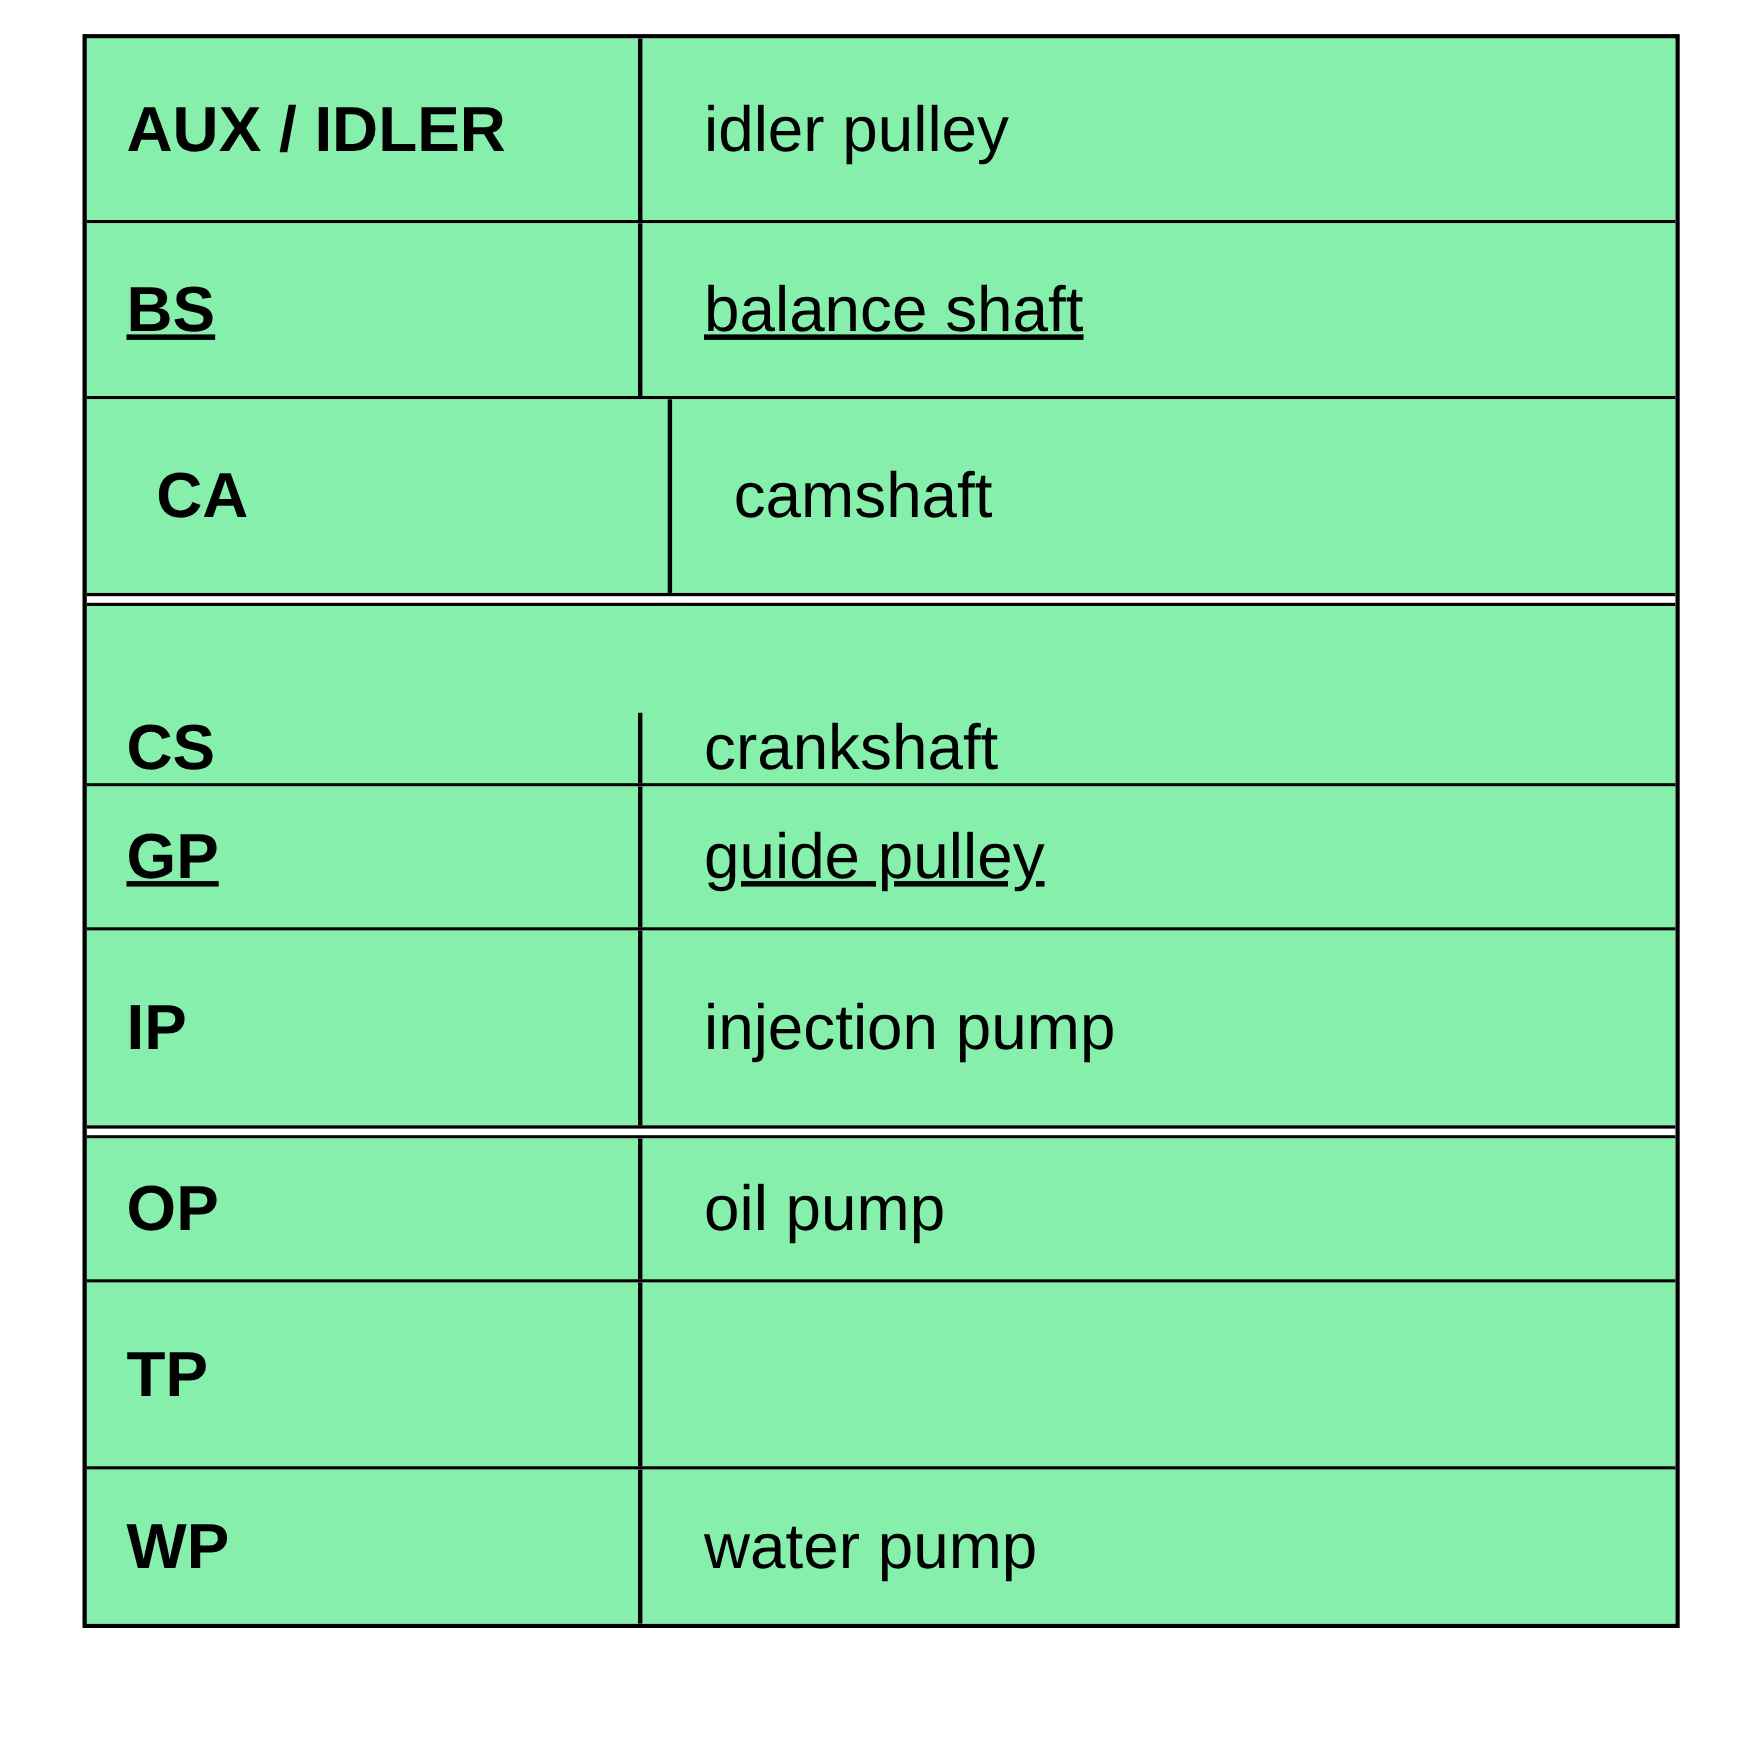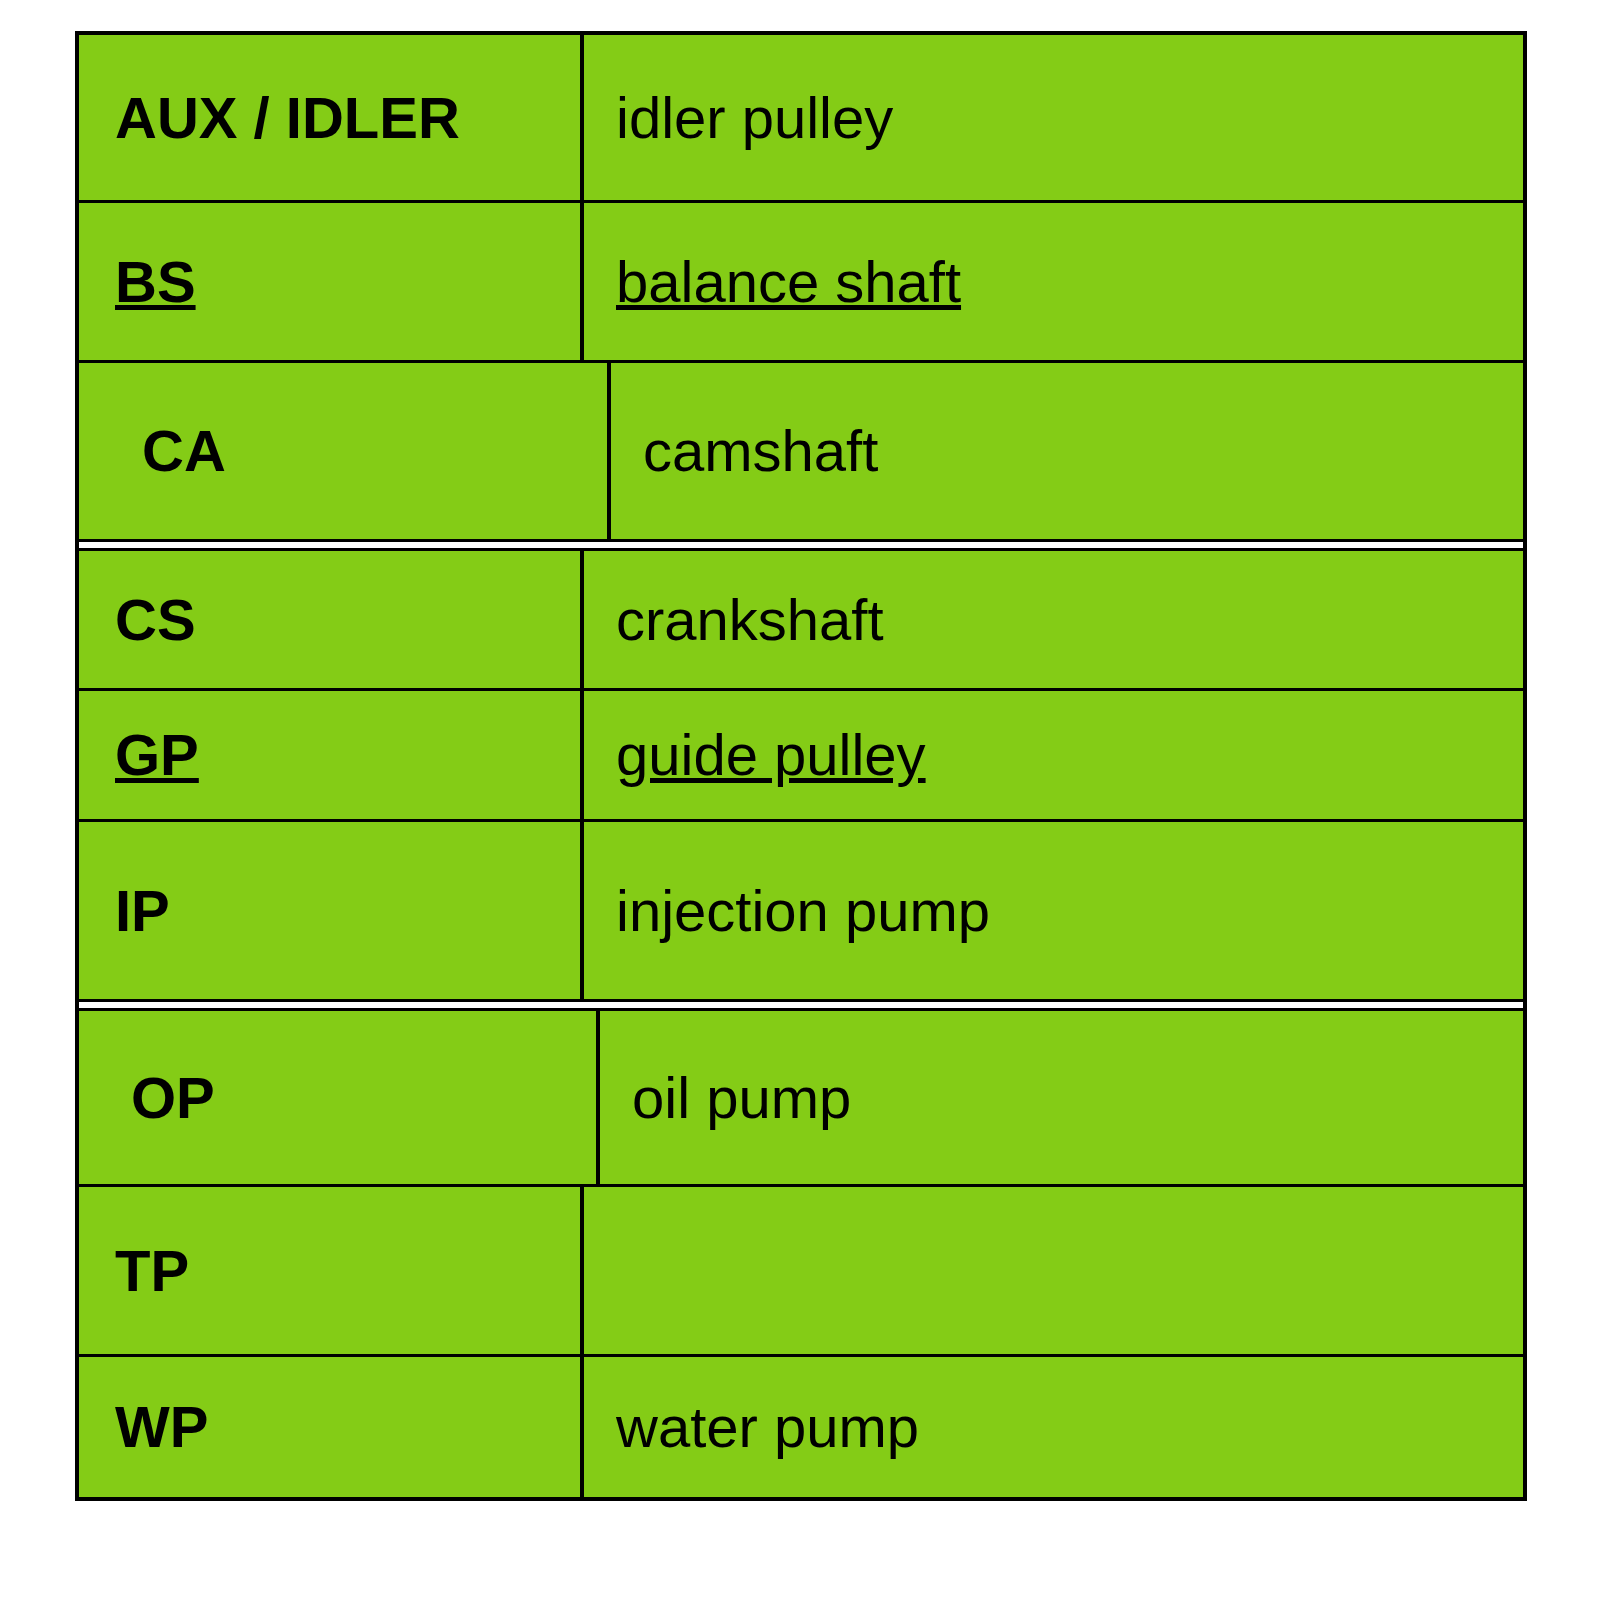--- a/index.html
+++ b/index.html
@@ -23,21 +23,22 @@
     top: 31px;
     width: 1452px;
     box-sizing: border-box;
     border: 4px solid #000000;
     background: #ffffff;
   }
   .row {
     display: flex;
     box-sizing: border-box;
     border-bottom: 3px solid #000000;
-    background: #84cc16;
+    background: #86efac;
+    gap: 24px;
   }
   .row.no-bottom {
     border-bottom: none;
   }
   .cell {
     display: flex;
     align-items: center;
     box-sizing: border-box;
     color: #000000;
     font-size: 58px;
@@ -76,34 +77,34 @@
       </div>
       <div class="row" style="height: 160px; text-decoration: underline;">
         <div class="cell abbr">BS</div>
         <div class="cell meaning">balance shaft</div>
       </div>
       <div class="row no-bottom" style="height: 176px; padding-left: 27px;">
         <div class="cell abbr">CA</div>
         <div class="cell meaning">camshaft</div>
       </div>
       <div class="double-divider"></div>
-      <div class="row" style="height: 140px;">
+      <div class="row" style="height: 164px; align-items: flex-end;">
         <div class="cell abbr">CS</div>
         <div class="cell meaning">crankshaft</div>
       </div>
       <div class="row" style="height: 131px; text-decoration: underline;">
         <div class="cell abbr">GP</div>
         <div class="cell meaning">guide pulley</div>
       </div>
       <div class="row no-bottom" style="height: 177px;">
         <div class="cell abbr">IP</div>
         <div class="cell meaning">injection pump</div>
       </div>
       <div class="double-divider"></div>
-      <div class="row" style="height: 176px; padding-left: 16px;">
+      <div class="row" style="height: 131px;">
         <div class="cell abbr">OP</div>
         <div class="cell meaning">oil pump</div>
       </div>
       <div class="row" style="height: 170px;">
         <div class="cell abbr">TP</div>
       </div>
       <div class="row no-bottom" style="height: 140px; text-align: right;">
         <div class="cell abbr">WP</div>
         <div class="cell meaning">water pump</div>
       </div>

